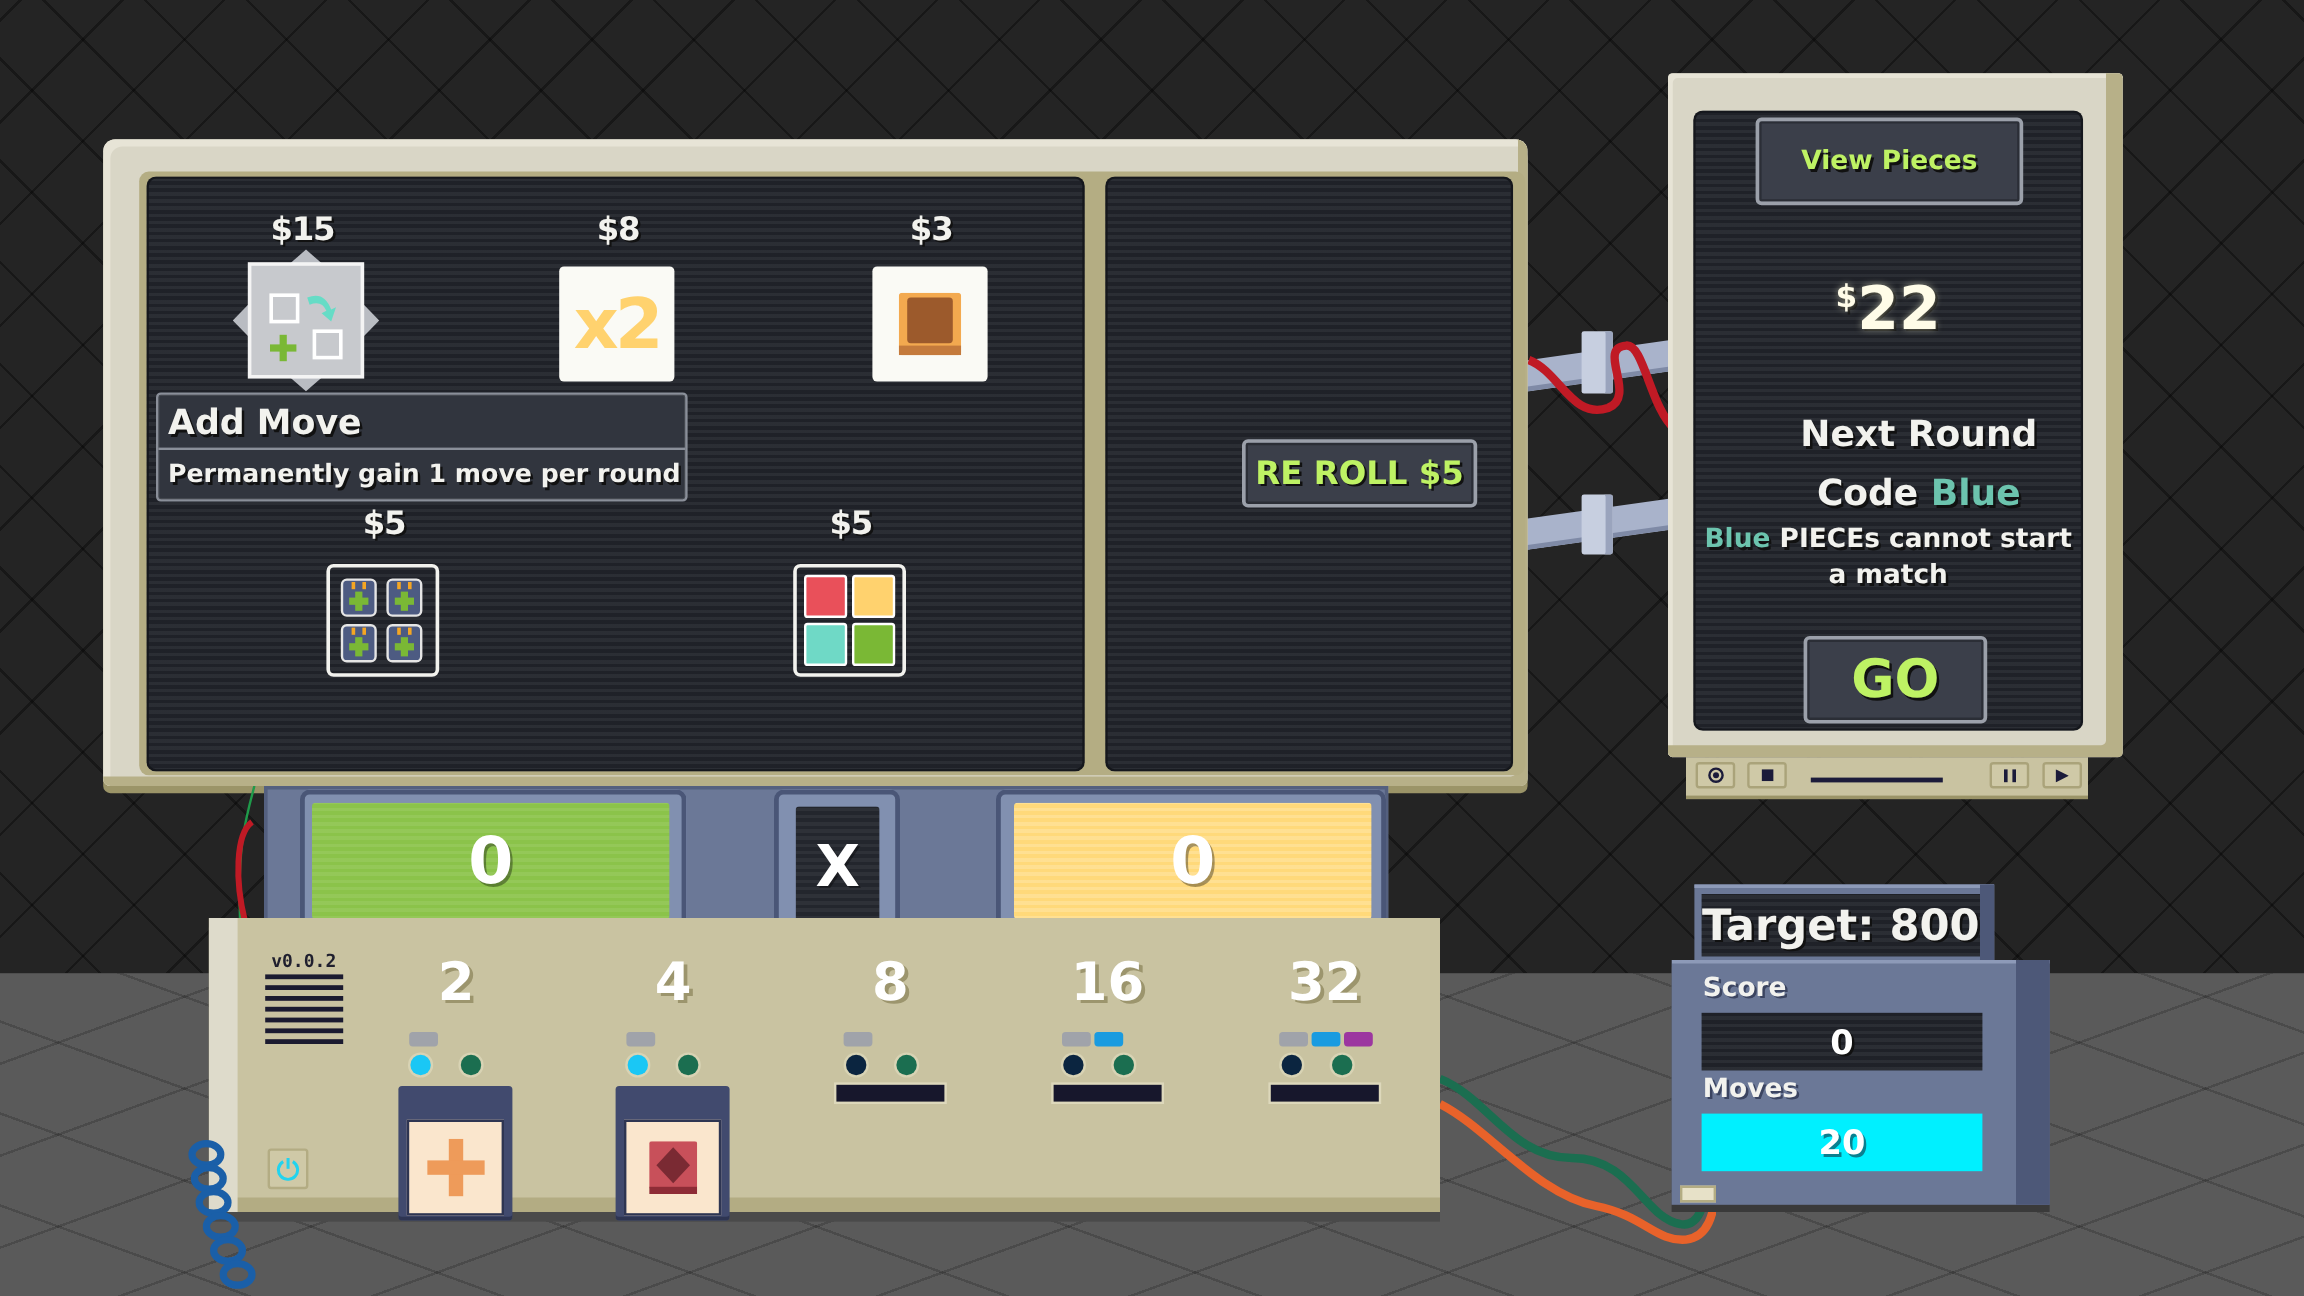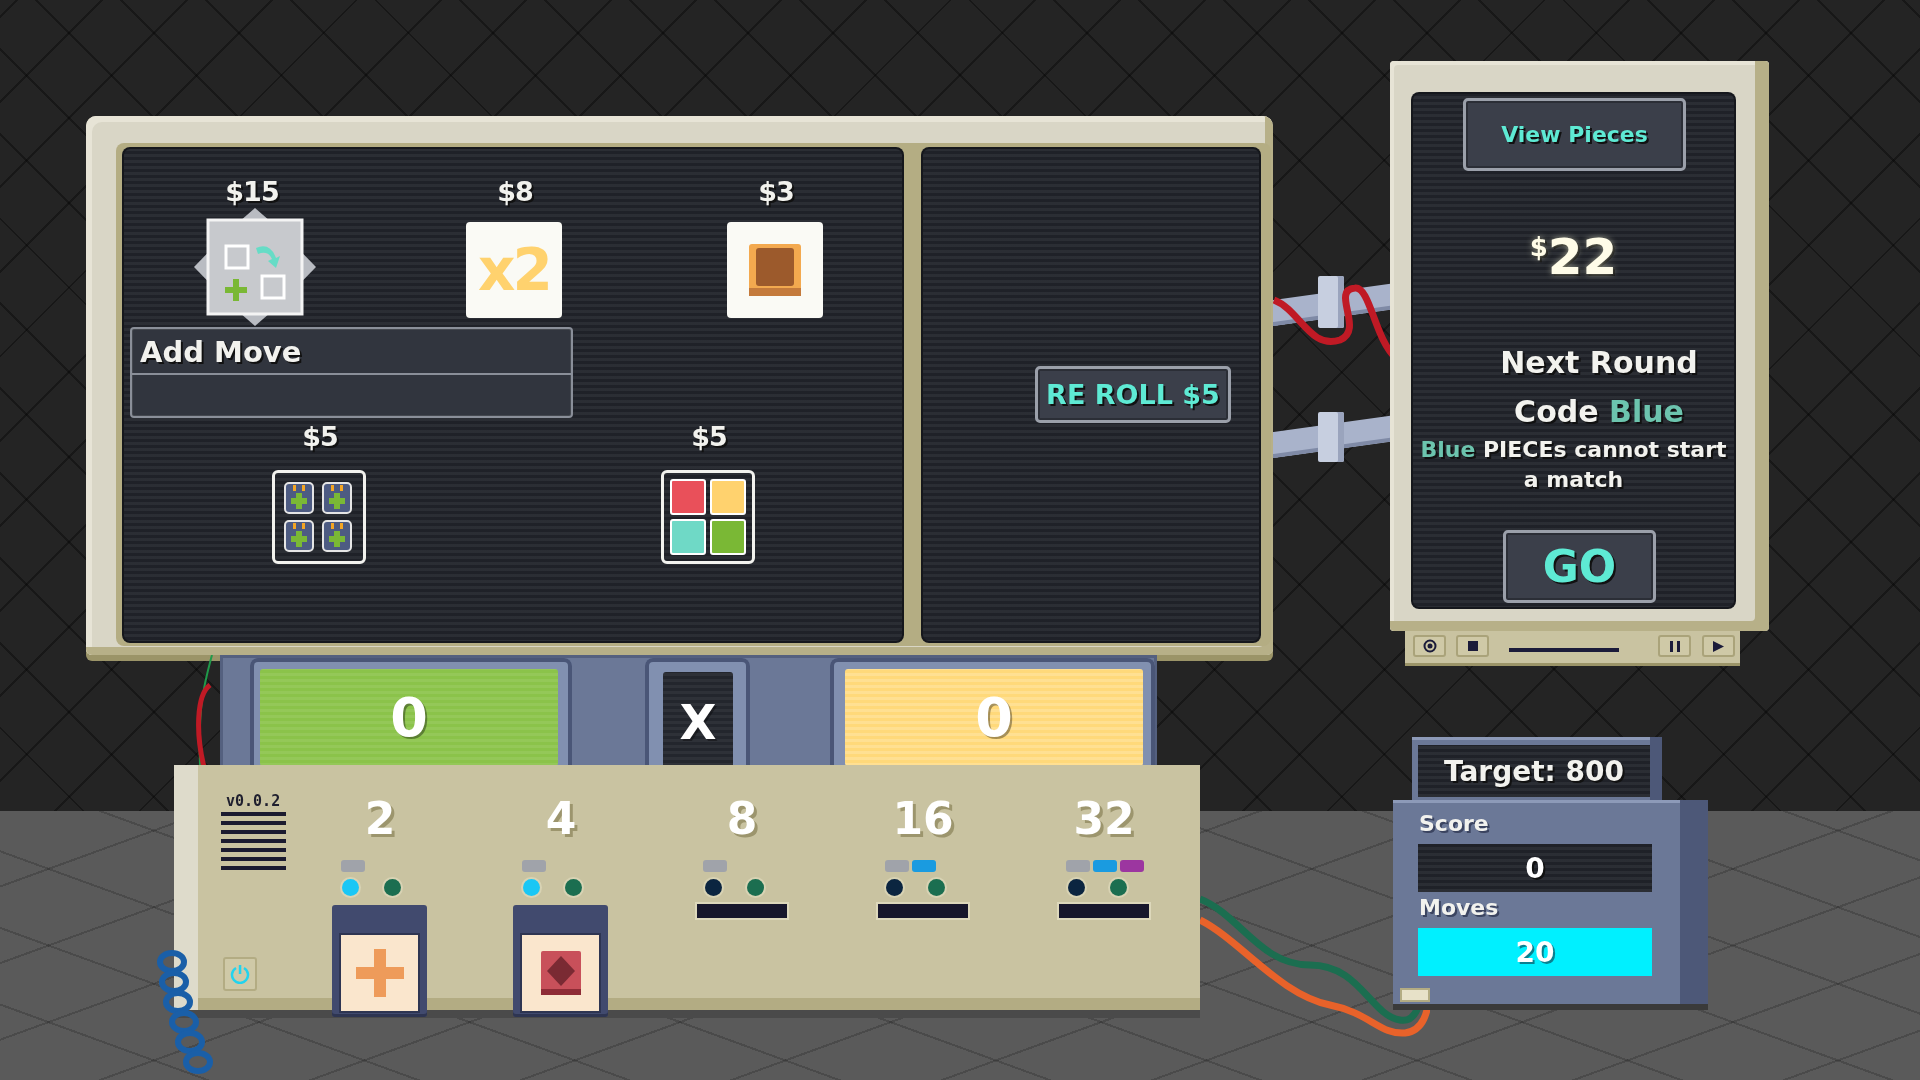--- a/index.html
+++ b/index.html
@@ -68,21 +68,21 @@
     height: 46px; padding-left: 8px; line-height: 46px; font-size: 29px;
     border-bottom: 2px solid #8a8f99; color: #f2f2ee; text-shadow: 2px 2px 0 #111;
   }
   .tooltip .desc {
     height: 41px; padding-left: 8px; line-height: 41px; font-size: 21px;
     color: #f2f2ee; text-shadow: 2px 2px 0 #111; white-space: nowrap;
   }
 
   .btn-screen {
     position: absolute; border: 3px solid #9ba0aa; border-radius: 5px;
-    background: #3b3f4a; color: #5eead4; text-shadow: 2px 2px 0 #111;
+    background: #3b3f4a; color: #bef264; text-shadow: 2px 2px 0 #111;
     display: flex; align-items: center; justify-content: center;
     box-shadow: inset 0 0 0 2px #2b2e36;
     cursor: pointer;
   }
 
   
   .side-monitor {
     position: absolute; left: 1390px; top: 61px; width: 379px; height: 570px;
     background: #d9d6c6; border-radius: 4px;
     box-shadow: inset -14px -10px 0 #b7b088, inset 4px 4px 0 #e7e4d6;
@@ -146,21 +146,21 @@
     position: absolute; left: 7px; top: 28px; width: 81px; height: 80px;
     background: #fae6cd; border: 2px solid #2e3552;
     display: flex; align-items: center; justify-content: center;
   }
 
   
   .score-box-top {
     position: absolute; left: 1412px; top: 737px; width: 250px; height: 70px;
     background: #6b7897; box-shadow: inset -12px 0 0 #4d5878, inset 0 3px 0 #8d9ab8;
   }
-  .target-screen { position: absolute; left: 1418px; top: 745px; width: 232px; height: 52px; display: flex; align-items: center; justify-content: center; font-size: 28px; text-shadow: 2px 2px 0 #111; }
+  .target-screen { position: absolute; left: 1418px; top: 745px; width: 232px; height: 52px; display: flex; align-items: center; justify-content: center; font-size: 36px; text-shadow: 2px 2px 0 #111; }
   .score-box {
     position: absolute; left: 1393px; top: 800px; width: 315px; height: 204px;
     background: #6b7897; box-shadow: inset -28px 0 0 #4d5878, inset 0 3px 0 #8d9ab8, 0 6px 0 #3a3a3a;
   }
   .sb-label { position: absolute; left: 1419px; font-size: 22px; color: #f2f2ee; text-shadow: 2px 2px 0 #3b4460; }
   .sb-field { position: absolute; left: 1418px; width: 234px; height: 48px; display: flex; align-items: center; justify-content: center; font-size: 28px; color: #fff; text-shadow: 2px 2px 0 #111; }
   .moves-field { background: #00f0ff; text-shadow: 2px 2px 0 #0a8090; }
 
   svg { display: block; }
 </style>
@@ -194,20 +194,21 @@
       <rect x="76" y="70" width="22" height="22"></rect>
     </g>
     <path d="M70 42 Q84 36 90 52 L94 50 L90 62 L82 55 L86 53 Q82 44 72 48 Z" fill="#66dcc6"></path>
     <rect x="47" y="73" width="6" height="22" fill="#7ab835"></rect>
     <rect x="39" y="81" width="22" height="6" fill="#7ab835"></rect>
   </svg>
 </div>
 
 <div class="tooltip scan">
   <div class="title">Add Move</div>
+  <div class="desc">Permanently gain 1 move per round</div>
 </div>
 
 <div class="price" style="left:465px;top:176px;">$8</div>
 <div class="item item-card" style="left:466px;top:222px;width:96px;height:96px;">
   <span style="font-size:58px;color:#ffd26e;letter-spacing:-3px;font-family:'DejaVu Sans',sans-serif;">x2</span>
 </div>
 
 <div class="price" style="left:726px;top:176px;">$3</div>
 <div class="item item-card" style="left:727px;top:222px;width:96px;height:96px;">
   <svg width="52" height="52" viewBox="0 0 52 52">

